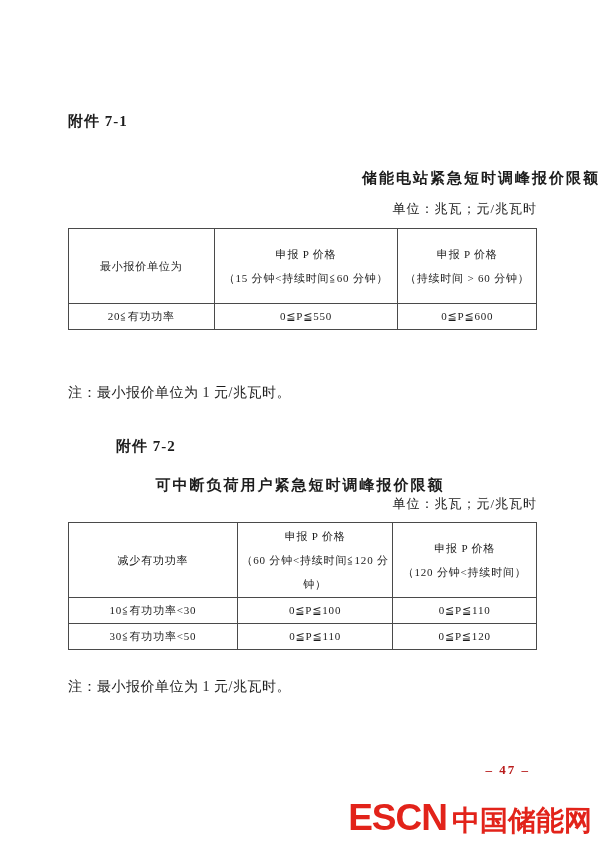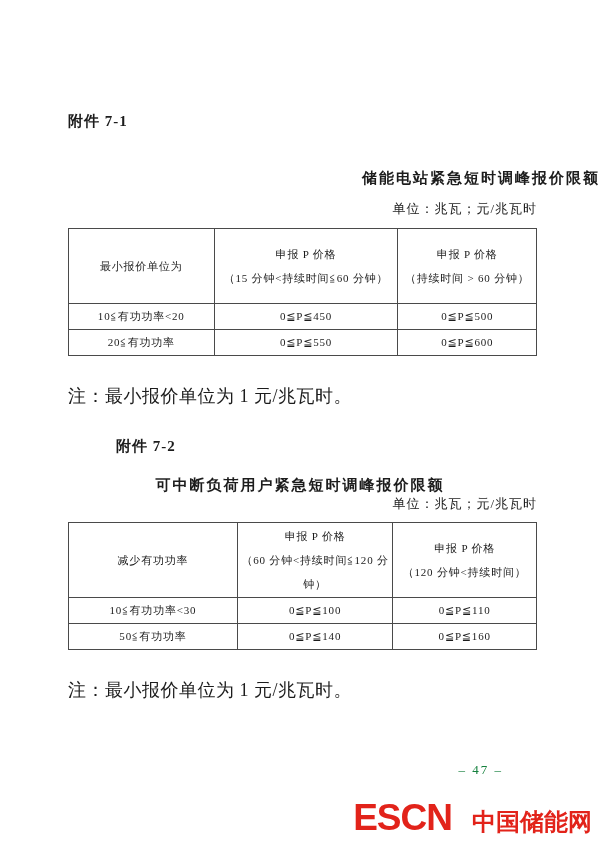--- a/index.html
+++ b/index.html
@@ -43,40 +43,40 @@
     border:1px solid #4a4a4a;
     text-align:center;vertical-align:middle;
     font-size:11px;
     letter-spacing:0.8px;
     padding:0 3px;
   }
   .price-table tr.header-row td{height:74px;line-height:24px;}
   .price-table tr.data-row td{height:25px;}
   .note{
     position:absolute;left:68px;
-    font-size:18px;letter-spacing:0.5px;
+    font-size:14px;letter-spacing:0.5px;
   }
   .pos-note1{top:384px;}
   .pos-note2{top:678px;}
   .page-number{
-    position:absolute;top:762px;right:97px;
-    font-size:13px;letter-spacing:2px;color:#15803d;
+    position:absolute;top:762px;right:70px;
+    font-size:13px;letter-spacing:2px;color:#b91c1c;font-weight:bold;
   }
   .logo{
     position:absolute;top:797px;right:8px;
-    display:flex;align-items:baseline;gap:20px;
+    display:flex;align-items:baseline;gap:5px;
     font-family:"Liberation Sans","DejaVu Sans",sans-serif;
     white-space:nowrap;
     margin-left:36px;
   }
   .logo-escn{
     font-size:37px;font-weight:800;letter-spacing:-1px;
   }
   .logo-cn{
-    font-size:24px;font-weight:800;letter-spacing:0px;
+    font-size:28px;font-weight:800;letter-spacing:0px;
   }
 </style>
 </head>
 <body>
 
 <div class="page">
 
   <div class="att-label pos-att1">附件 7-1</div>
   <div class="doc-title pos-title1">储能电站紧急短时调峰报价限额</div>
   <div class="unit-line pos-unit1">单位：兆瓦；元/兆瓦时</div>
@@ -91,25 +91,20 @@
       <tr class="header-row">
         <td>最小报价单位为</td>
         <td>
           <div>申报 P 价格</div>
           <div>（15 分钟&lt;持续时间≦60 分钟）</div>
         </td>
         <td>
           <div>申报 P 价格</div>
           <div>（持续时间 &gt; 60 分钟）</div>
         </td>
-      </tr>
-      <tr class="data-row">
-        <td>10≦有功功率&lt;20</td>
-        <td>0≦P≦450</td>
-        <td>0≦P≦500</td>
       </tr>
       <tr class="data-row">
         <td>20≦有功功率</td>
         <td>0≦P≦550</td>
         <td>0≦P≦600</td>
       </tr>
     </tbody>
   </table>
 
   <div class="note pos-note1">注：最小报价单位为 1 元/兆瓦时。</div>
@@ -135,23 +130,23 @@
           <div>申报 P 价格</div>
           <div>（120 分钟&lt;持续时间）</div>
         </td>
       </tr>
       <tr class="data-row">
         <td>10≦有功功率&lt;30</td>
         <td>0≦P≦100</td>
         <td>0≦P≦110</td>
       </tr>
       <tr class="data-row">
-        <td>50≦有功功率</td>
-        <td>0≦P≦140</td>
-        <td>0≦P≦160</td>
+        <td>30≦有功功率&lt;50</td>
+        <td>0≦P≦110</td>
+        <td>0≦P≦120</td>
       </tr>
     </tbody>
   </table>
 
   <div class="note pos-note2">注：最小报价单位为 1 元/兆瓦时。</div>
 
   <div class="page-number">– 47 –</div>
 
   <div class="logo">
     <span class="logo-escn" style="color: rgb(226, 35, 26);">ESCN</span>

